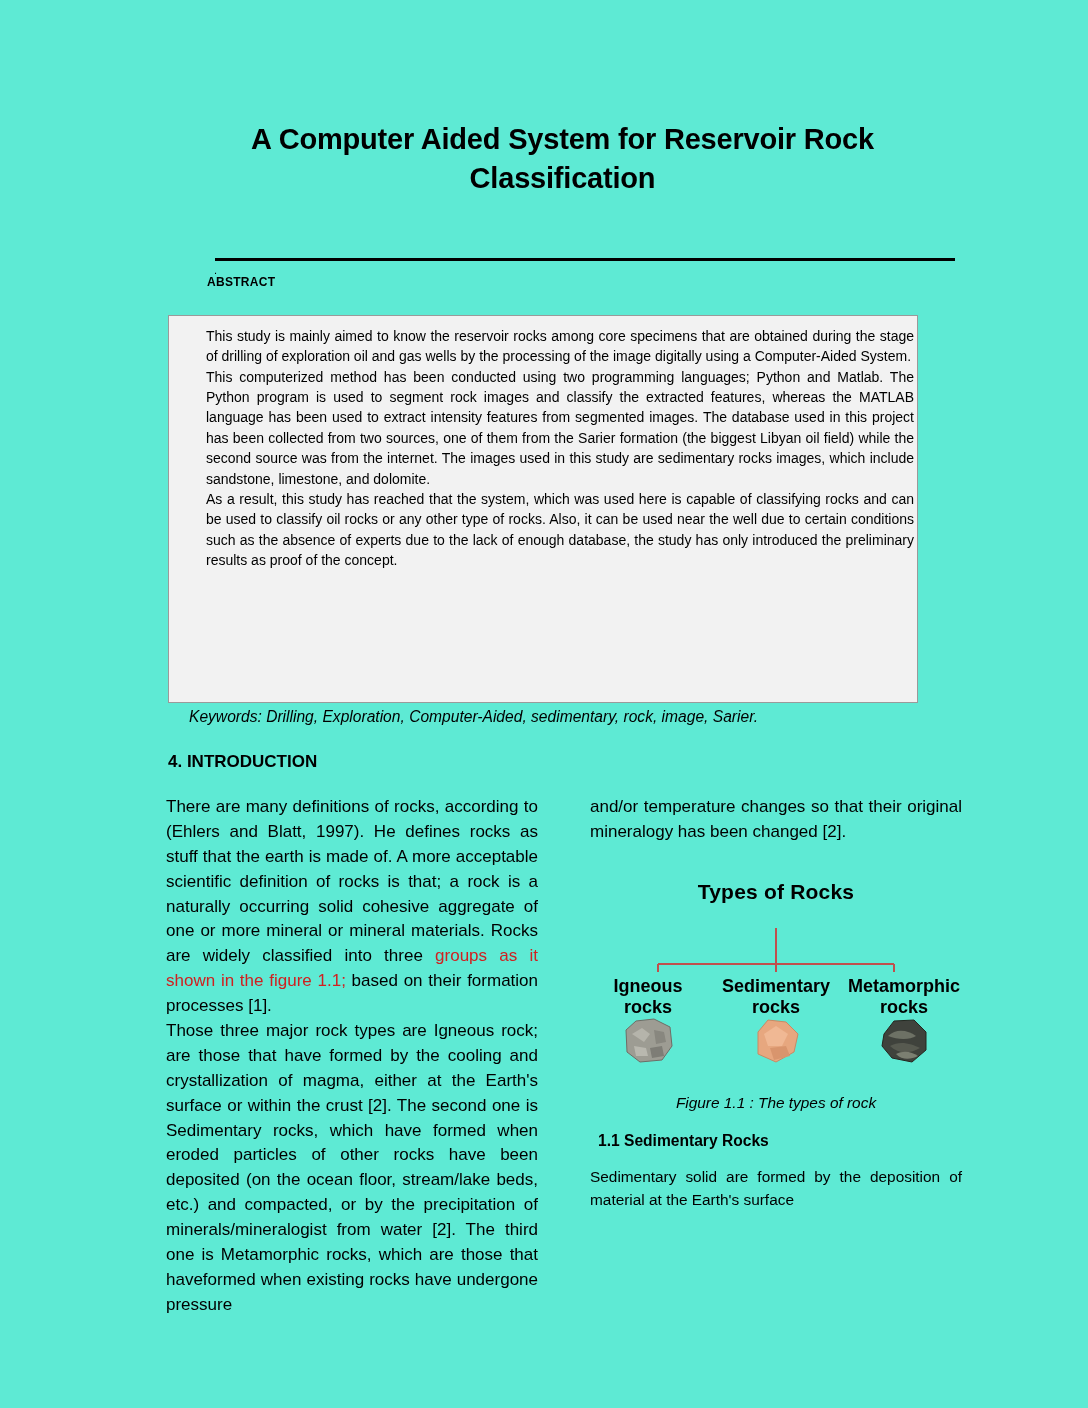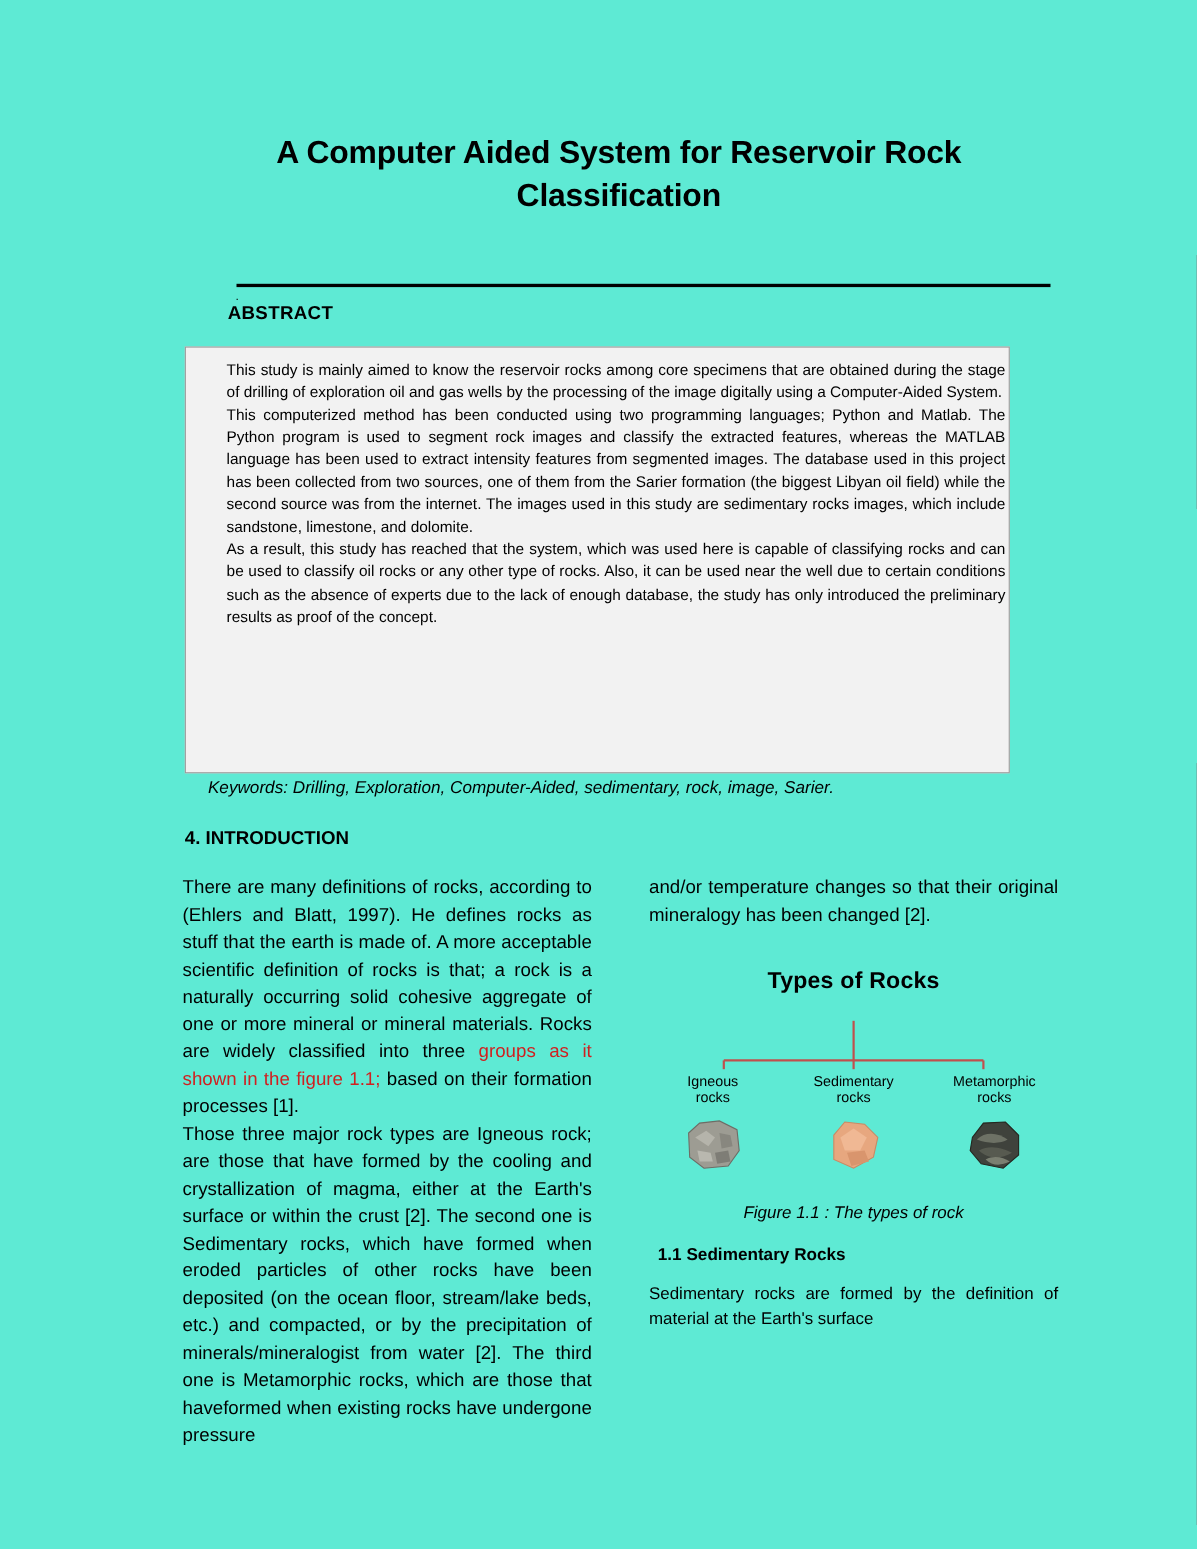--- a/index.html
+++ b/index.html
@@ -41,21 +41,21 @@
     left: 214px;
     top: 265px;
     font-size: 11px;
     line-height: 11px;
     color: #000;
   }
   .abstract-label {
     position: absolute;
     left: 207px;
     top: 275px;
-    font-size: 17px;
+    font-size: 12px;
     font-weight: bold;
     letter-spacing: 0.3px;
   }
   .abstract-box {
     position: absolute;
     left: 168px;
     top: 315px;
     width: 750px;
     height: 388px;
     border: 1px solid #9a9a9a;
@@ -131,22 +131,22 @@
     position: absolute;
     left: 0;
     top: 56px;
     width: 372px;
     display: flex;
     justify-content: space-between;
   }
   .fig-label {
     width: 116px;
     text-align: center;
-    font-size: 13px;
-    font-weight: normal;
+    font-size: 18px;
+    font-weight: bold;
     line-height: 1.15;
   }
   .rock-row {
     position: absolute;
     left: 0;
     top: 96px;
     width: 372px;
     display: flex;
     justify-content: space-between;
   }
@@ -265,15 +265,15 @@
           </svg>
         </div>
       </div>
     </div>
 
     <div class="fig-caption">Figure 1.1 : The types of rock</div>
   </div>
 
   <div class="subheading">1.1 Sedimentary Rocks</div>
 
-  <div class="sub-body">Sedimentary rocks are formed by the definition of material at the Earth's surface</div>
+  <div class="sub-body">Sedimentary solid are formed by the deposition of material at the Earth's surface</div>
 
 </div>
 
 </body></html>

